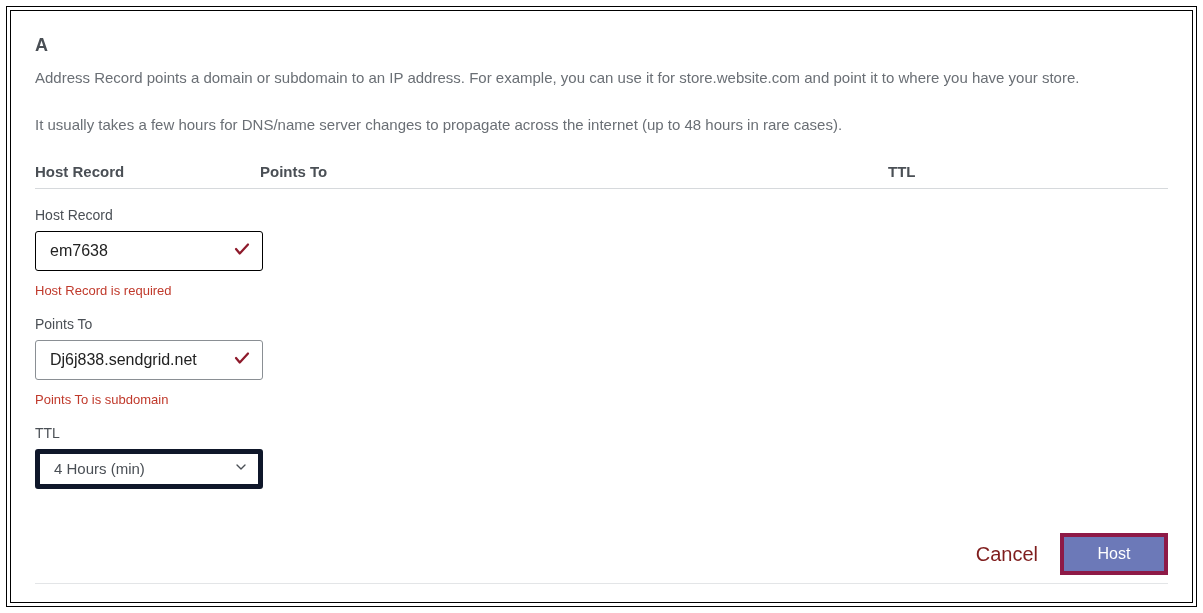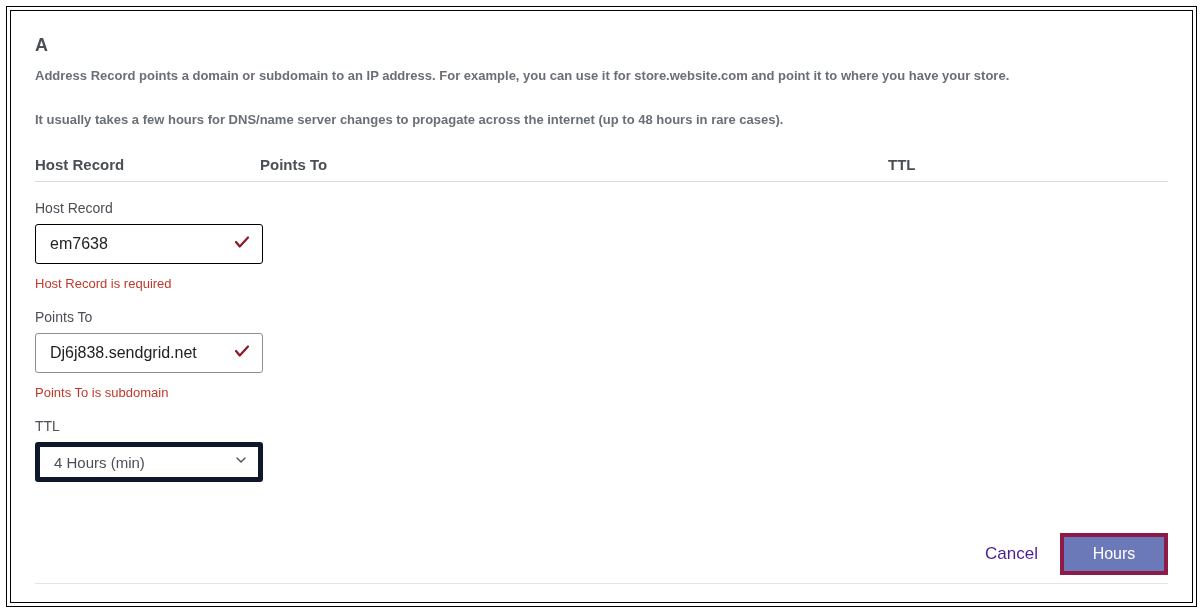--- a/index.html
+++ b/index.html
@@ -22,25 +22,24 @@
     padding: 24px 24px 18px 24px;
     position: relative;
   }
   .record-type {
     font-size: 18px;
     font-weight: 600;
     color: #4a4f55;
     margin: 0 0 10px 0;
   }
   .desc {
-    font-size: 13px;
+    font-size: 15px;
     line-height: 1.55;
     color: #6a6f75;
     margin: 0 0 6px 0;
-    font-weight: bold;
   }
   .desc + .desc { margin-top: 24px; margin-bottom: 18px; }
   .table-header {
     display: flex;
     border-bottom: 1px solid #d6d9dc;
     padding: 8px 0 8px 0;
     margin-top: 6px;
   }
   .th {
     font-size: 15px;
@@ -116,22 +115,22 @@
     border-bottom: 1px solid #e3e5e7;
     padding-bottom: 8px;
     display: flex;
     justify-content: flex-end;
     align-items: center;
     gap: 18px;
   }
   .cancel-btn {
     background: none;
     border: none;
-    font-size: 17px;
-    color: #4c1d95;
+    font-size: 20px;
+    color: #7f1d1d;
     cursor: pointer;
     padding: 6px 4px;
   }
   .save-btn-wrap {
     border: 4px solid #8e1a47;
     display: inline-block;
   }
   .save-btn {
     background: #6c79b8;
     color: #fff;
@@ -195,18 +194,18 @@
           <svg width="16" height="16" viewBox="0 0 24 24" fill="none" stroke="#4a4f55" stroke-width="2" stroke-linecap="round" stroke-linejoin="round">
               <polyline points="6 9 12 15 18 9"></polyline>
             </svg>
         </span>
       </div>
     </div>
 
     <div class="footer-row">
       <button class="cancel-btn">Cancel</button>
       <span class="save-btn-wrap">
-        <button class="save-btn">Hours</button>
+        <button class="save-btn">Host</button>
       </span>
     </div>
 
   </div>
 </div>
 
 </body></html>

